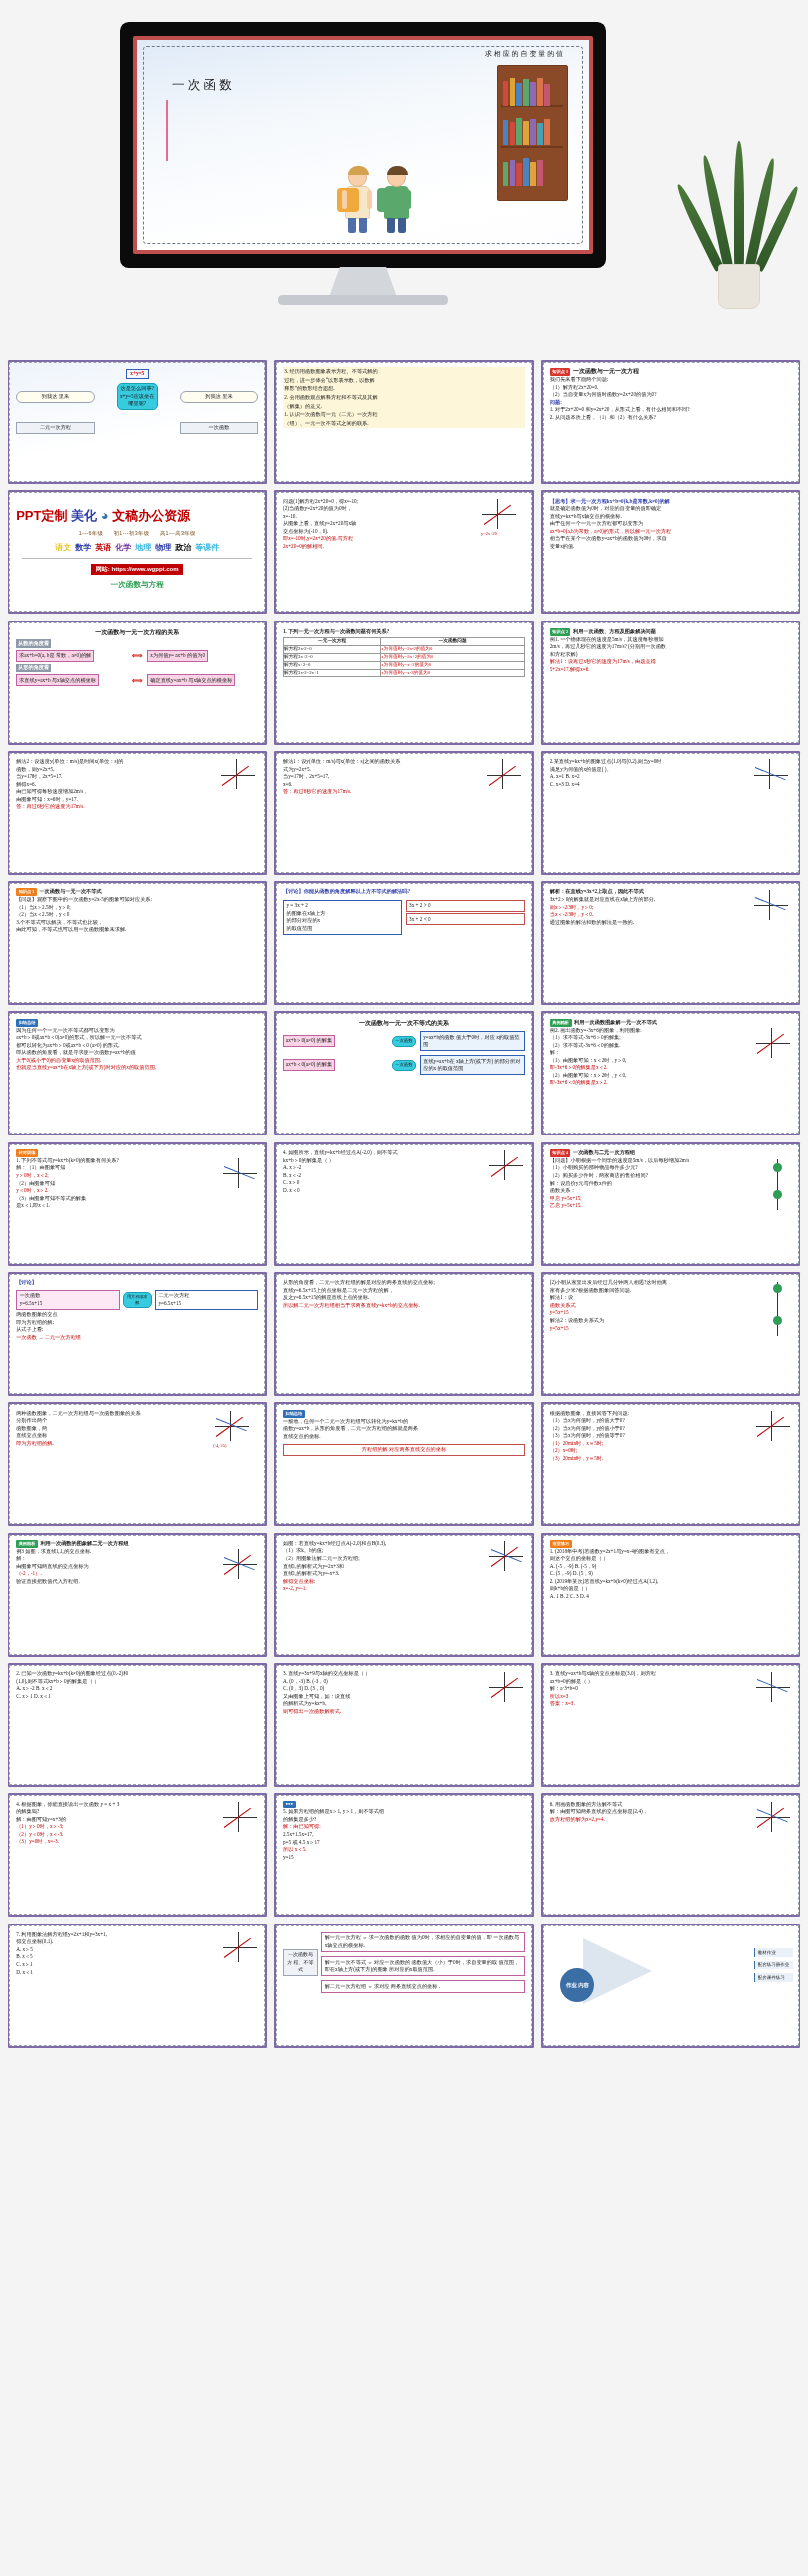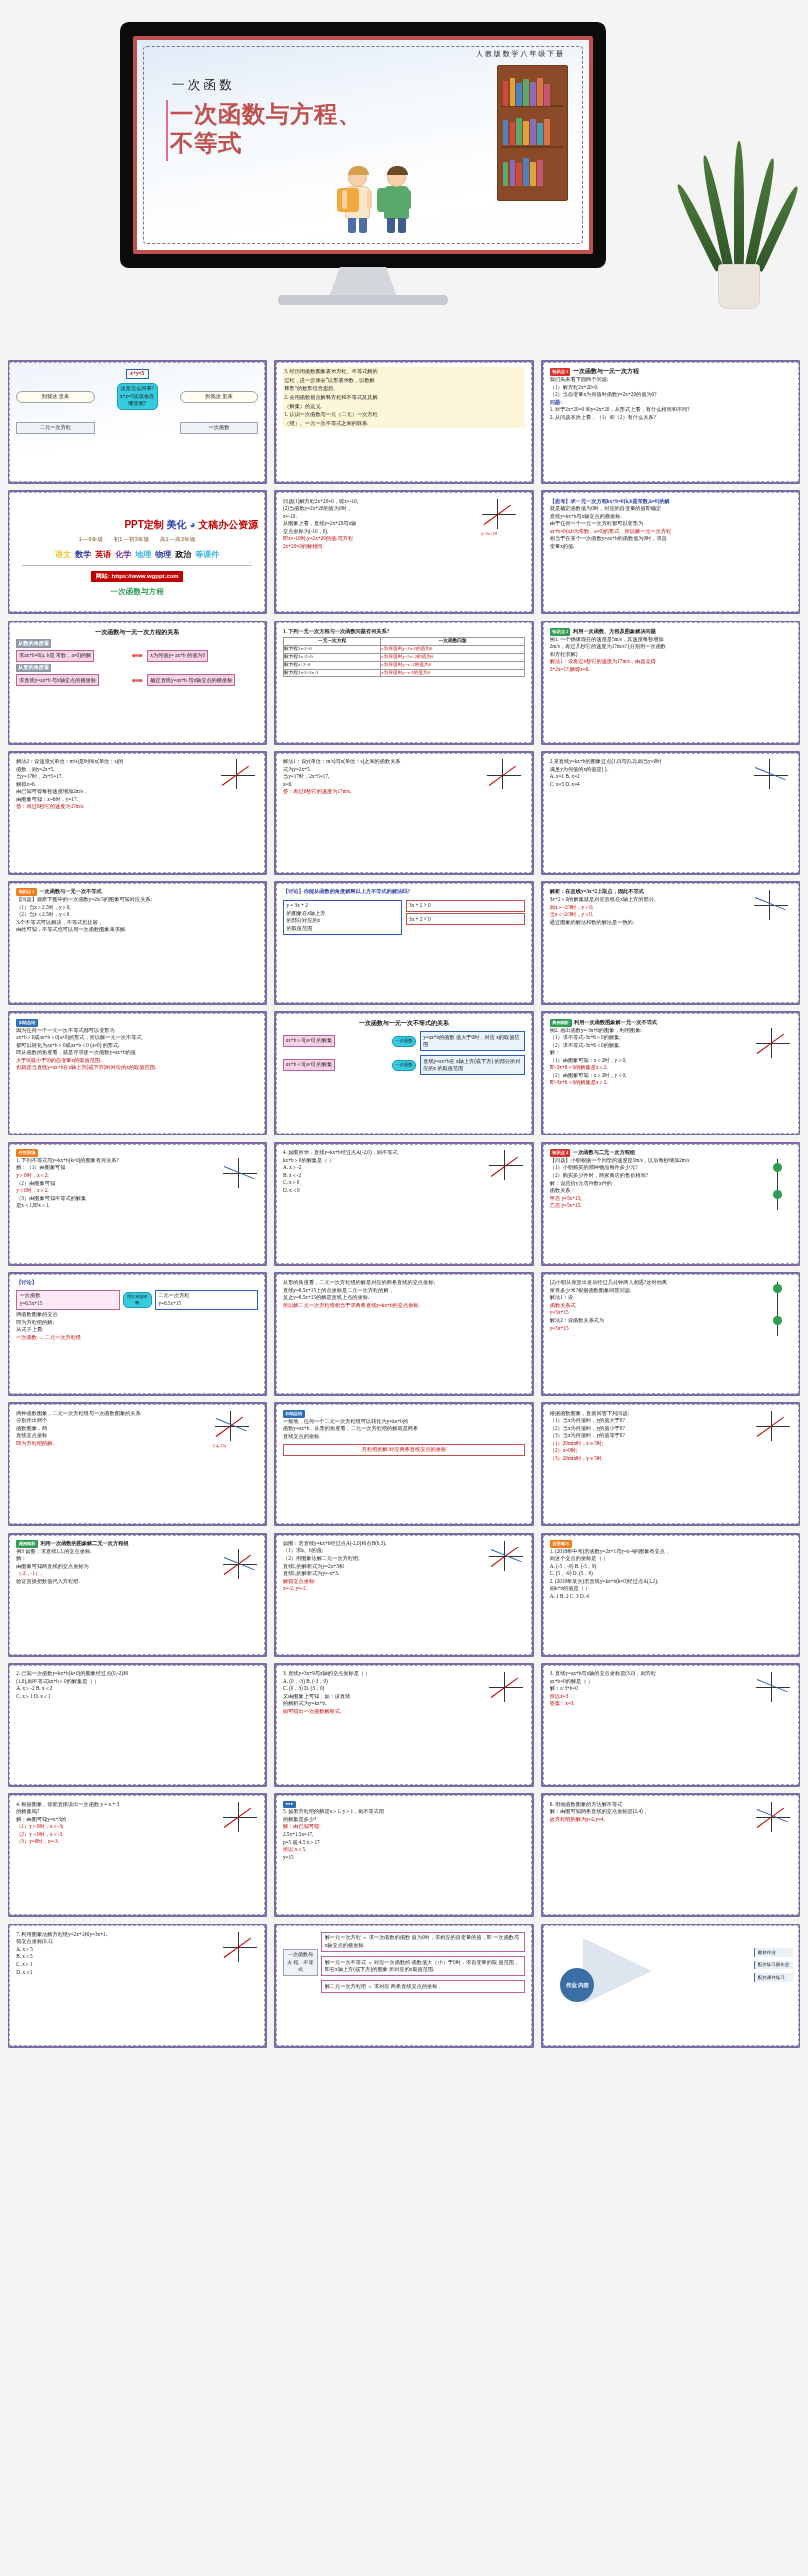--- a/index.html
+++ b/index.html
@@ -113,21 +113,21 @@
   .mini-graph { width:37px; height:33px; position:relative; }
   .mini-graph .ax-x { position:absolute; left:1.3px; top:16.4px; width:34px; height:0.6px; background:#333;}
   .mini-graph .ax-y { position:absolute; left:16.4px; top:1.3px; width:0.6px; height:30px; background:#333;}
   .mini-graph .ln { position:absolute; left:2.5px; top:26.5px; width:33px; height:0.9px;
      background:#c00000; transform-origin:left center; transform:rotate(-36deg); }
   .mini-graph .ln2 { background:#2f5fb5; transform:rotate(22deg); top:8.8px;}
   .arrow { color:#d9342b; font-weight:bold; font-size:7.6px; }
 
   
   .ad .inner { background:#fff; }
-  .ad-r1 { font-size:10px; font-weight:bold; text-align:right; margin-top:20px;
+  .ad-r1 { font-size:13px; font-weight:bold; text-align:left; margin-top:9px;
      font-family:"Liberation Sans", sans-serif;}
   .ad-r2 { font-size:5.4px; text-align:center; margin-top:4.4px; color:#7b5020;
      font-family:"Liberation Sans", sans-serif; letter-spacing:0.3px;}
   .ad-r2 span { margin:0 4.4px; }
   .ad-r3 { font-size:8px; font-weight:bold; text-align:center; margin-top:4.4px;
      font-family:"Liberation Sans", sans-serif;}
   .ad-r3 span { margin:0 0.9px; }
   .ad-url { display:block; margin:5px auto 0; width:fit-content; background:#c00000; color:#fff;
      font-size:6px; font-weight:bold; padding:1.3px 4.4px; font-family:"Liberation Sans", sans-serif;}
   .ad-free { font-size:7.6px; font-weight:bold; color:#2e9e54; text-align:center; margin-top:3.8px;
@@ -151,27 +151,23 @@
 </head>
 <body>
 
 <div class="hero">
 
   <div class="monitor">
     <div class="mon-screen">
       <div class="mon-inner">
         <div class="slide">
           <div class="dash"></div>
-          <div class="slide-hdr">人教版数学八年级下册</div>
+          <div class="slide-hdr">求相应的自变量的值</div>
           <div class="slide-sub">一次函数</div>
           <div class="pink-line"></div>
-          <div class="slide-title">
-            <span>一次函数与方程、</span>
-            <span class="l2">不等式</span>
-          </div>
 
           <div class="shelf">
             <div class="row" style="top:39px"></div>
             <div class="row" style="top:80px"></div>
             <div class="books" style="top:11.4px">
               <div class="bk" style="height:25px;background:#cf4a3e"></div>
               <div class="bk" style="height:28px;background:#e0a33a"></div>
               <div class="bk" style="height:23px;background:#4b83c2"></div>
               <div class="bk" style="height:26.5px;background:#5aa86c"></div>
               <div class="bk" style="height:24px;background:#8d6ab5"></div>

